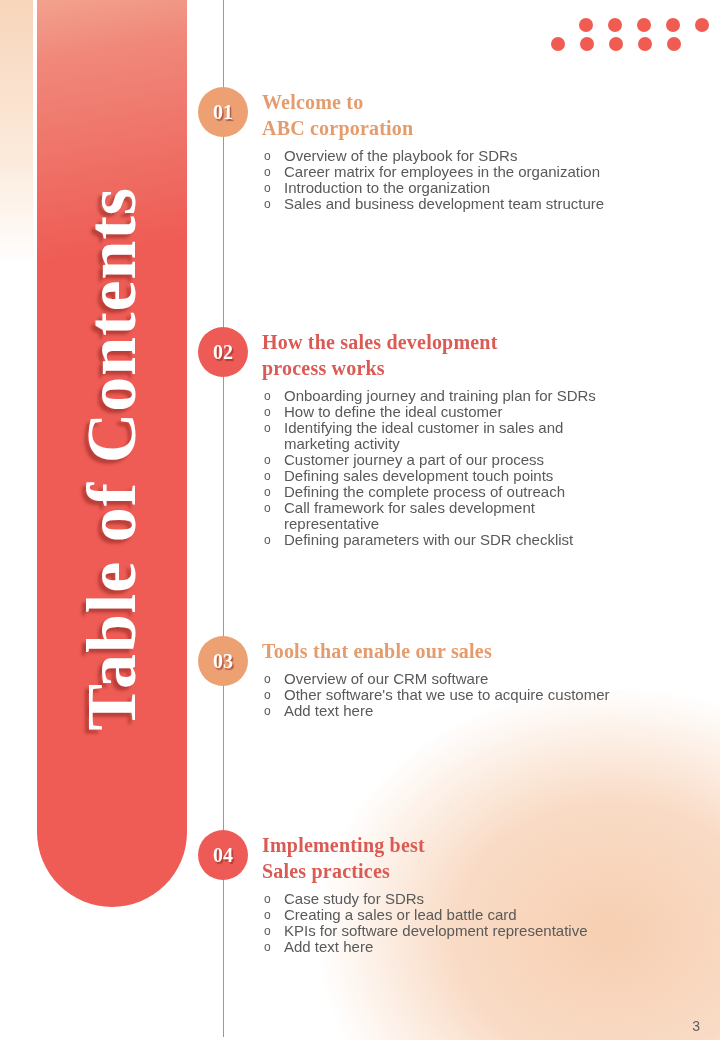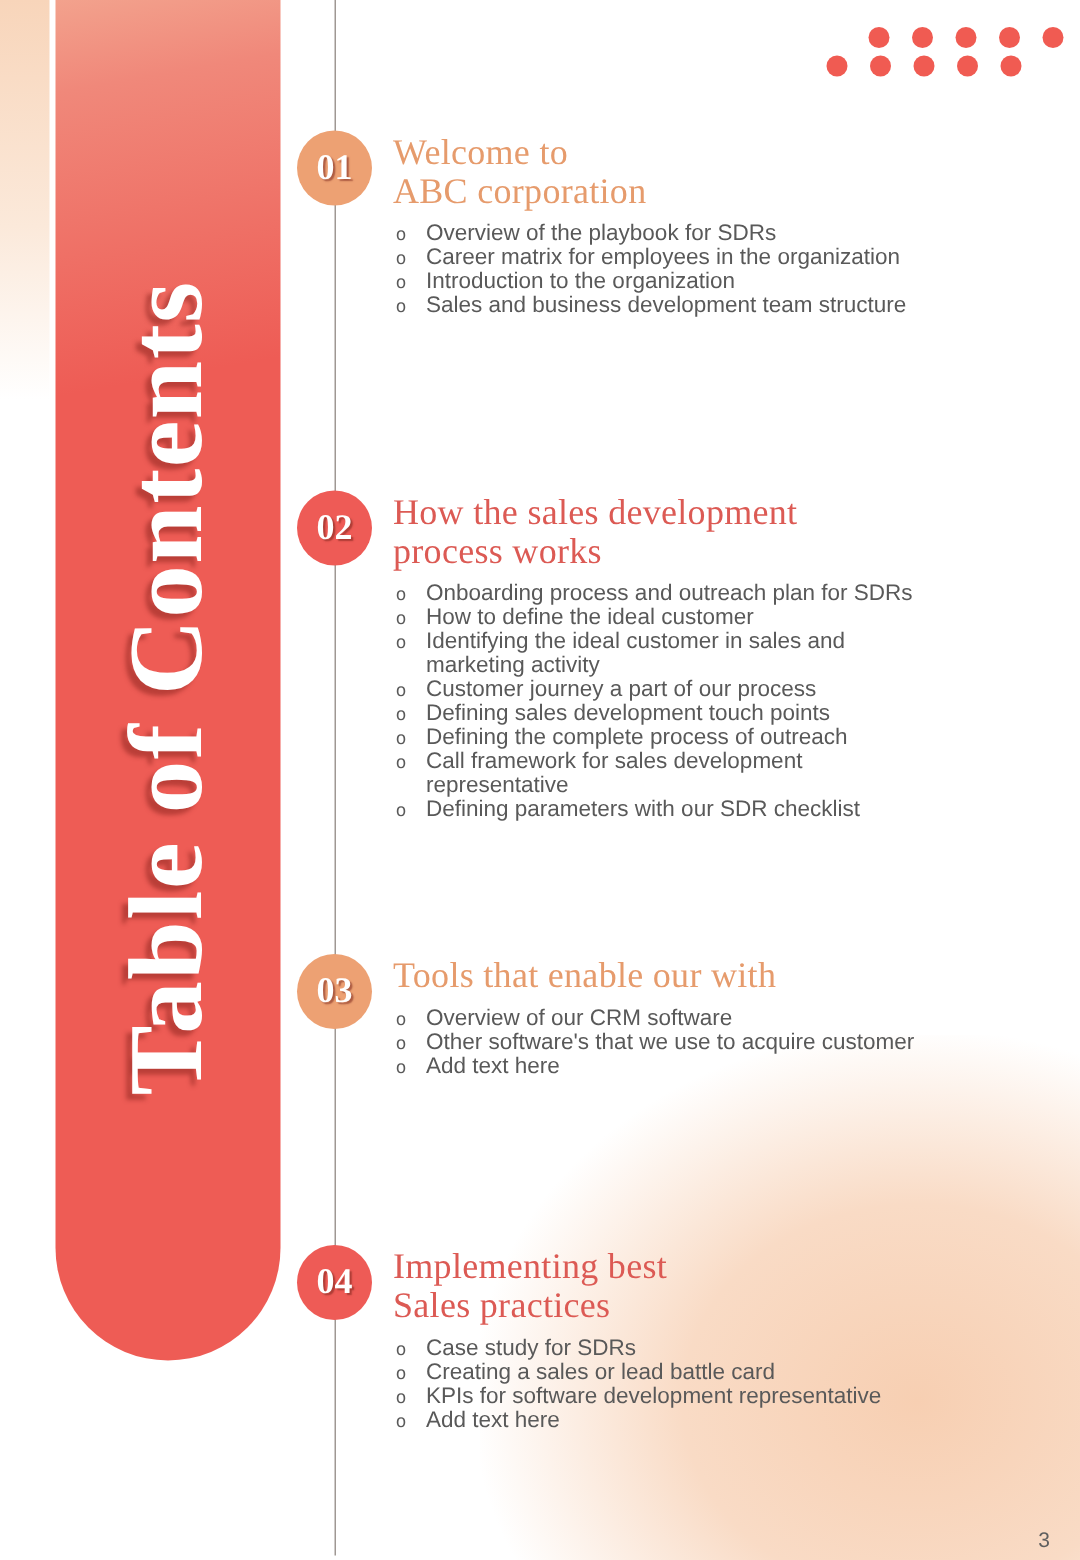--- a/index.html
+++ b/index.html
@@ -71,28 +71,28 @@
   .toc-section:nth-of-type(4){top:830px;}
 
   .badge{
     position:absolute;left:0;top:0;width:50px;height:50px;border-radius:50%;
     display:flex;align-items:center;justify-content:center;
   }
   .accent-orange .badge{background:var(--orange,#eda173);}
   .accent-coral  .badge{background:var(--coral,#ee5b56);}
   .badge-num{
     font-family:"Liberation Serif","DejaVu Serif",serif;
-    font-weight:bold;font-size:24px;color:#ffffff;
+    font-weight:bold;font-size:20px;color:#ffffff;
     text-shadow:1.5px 1.5px 1px rgba(120,35,25,0.55);
   }
 
   .heading{
     margin:2px 0 7px 64px;
     font-family:"Liberation Serif","DejaVu Serif",serif;
-    font-weight:normal;font-size:24px;line-height:26px;
+    font-weight:bold;font-size:20px;line-height:26px;
     letter-spacing:0.2px;
   }
   .accent-orange .heading{color:var(--heading-orange,#e69b6c);}
   .accent-coral  .heading{color:var(--heading-coral,#dc5a54);}
   .heading .hl{display:block;}
 
   .bullets{
     margin:0 0 0 64px;padding:0;list-style:none;width:360px;
   }
   .bullet-item{
@@ -166,38 +166,38 @@
 
   <section class="toc-section accent-coral">
     <div class="badge">
       <span class="badge-num">02</span>
     </div>
     <h2 class="heading">
       <span class="hl">How the sales development</span>
       <span class="hl">process works</span>
     </h2>
     <ul class="bullets">
-          <li class="bullet-item">Onboarding process and outreach plan for SDRs</li>
+          <li class="bullet-item">Onboarding journey and training plan for SDRs</li>
           <li class="bullet-item">How to define the ideal customer</li>
           <li class="bullet-item">Identifying the ideal customer in sales and
 marketing activity</li>
           <li class="bullet-item">Customer journey a part of our process</li>
           <li class="bullet-item">Defining sales development touch points</li>
           <li class="bullet-item">Defining the complete process of outreach</li>
           <li class="bullet-item">Call framework for sales development representative</li>
           <li class="bullet-item">Defining parameters with our SDR checklist</li>
         </ul>
   </section>
 
   <section class="toc-section accent-orange">
     <div class="badge">
       <span class="badge-num">03</span>
     </div>
     <h2 class="heading">
-      <span class="hl">Tools that enable our with</span>
+      <span class="hl">Tools that enable our sales</span>
     </h2>
     <ul class="bullets">
           <li class="bullet-item">Overview of our CRM software</li>
           <li class="bullet-item">Other software's that we use to acquire customer</li>
           <li class="bullet-item">Add text here</li>
         </ul>
   </section>
 
   <section class="toc-section accent-coral">
     <div class="badge">

